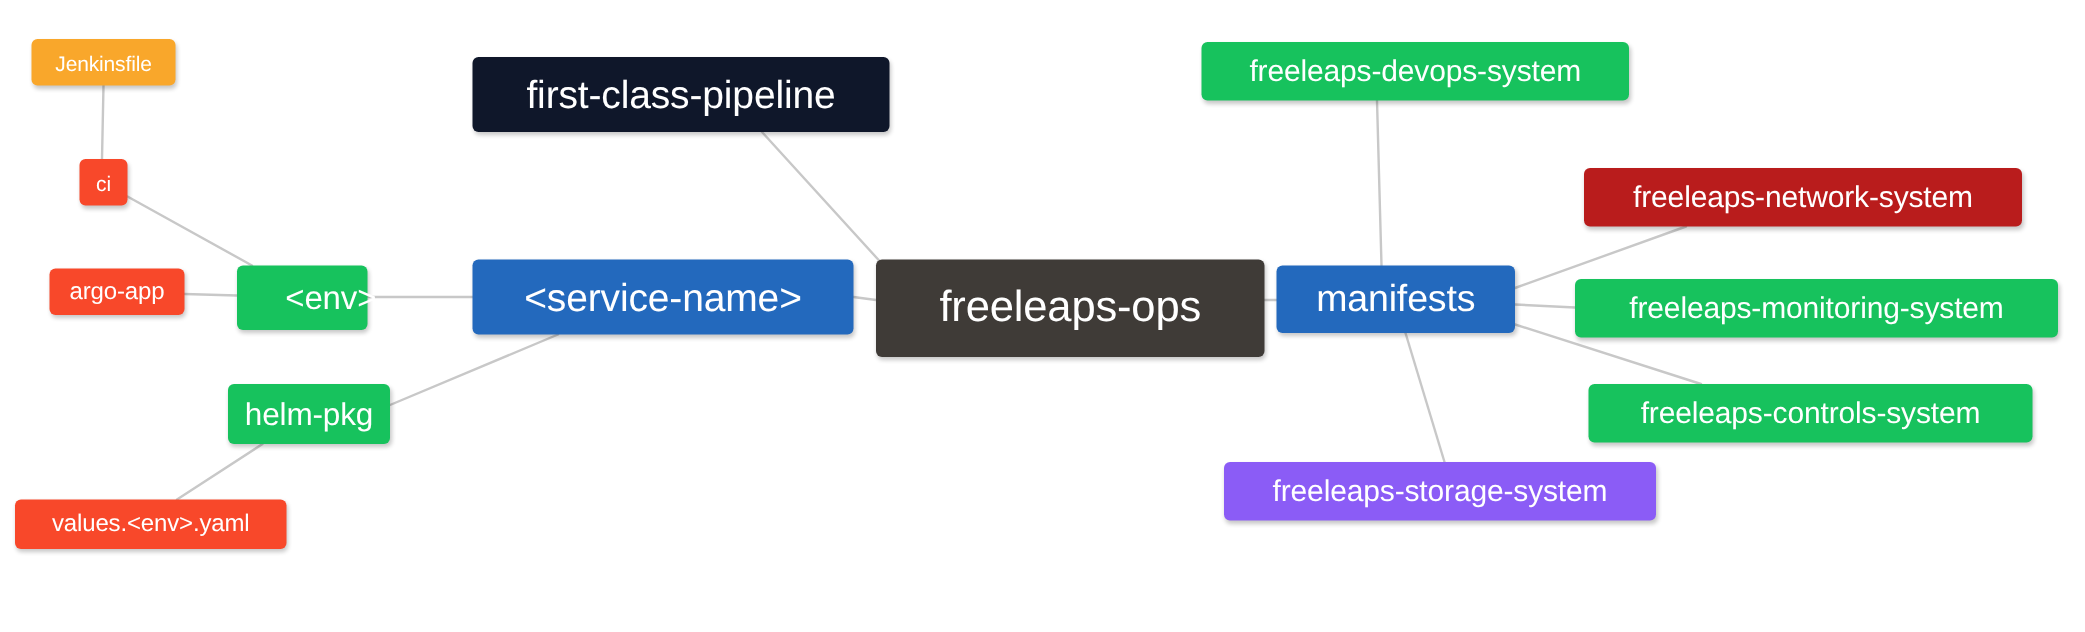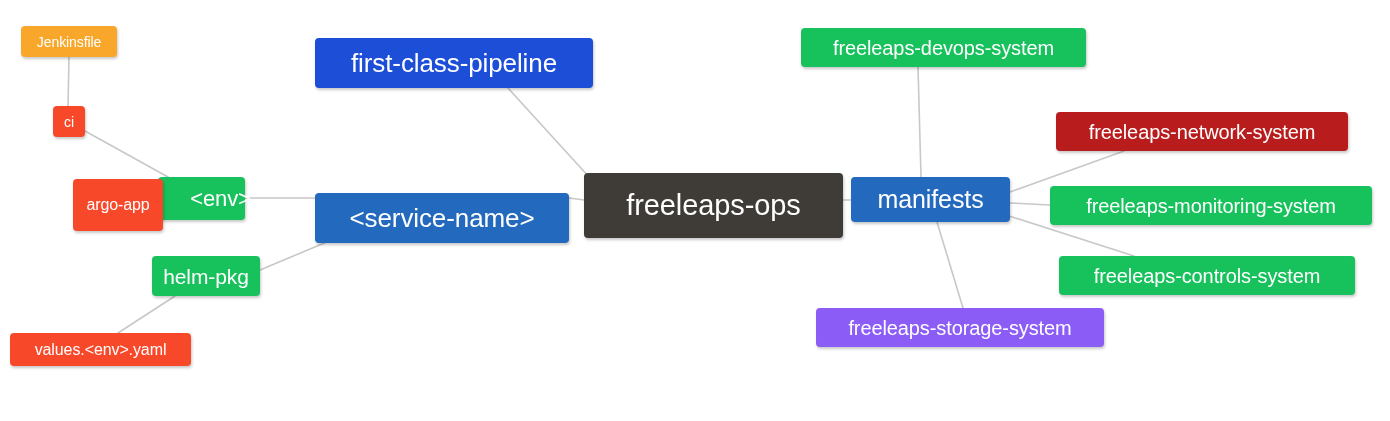--- a/index.html
+++ b/index.html
@@ -59,42 +59,42 @@
       <line x1="921" y1="177" x2="918" y2="67" stroke="#c8c8c8" stroke-width="1.6" stroke-linecap="round"></line>
       <line x1="1010" y1="192" x2="1124" y2="151" stroke="#c8c8c8" stroke-width="1.6" stroke-linecap="round"></line>
       <line x1="1010" y1="203" x2="1050" y2="205" stroke="#c8c8c8" stroke-width="1.6" stroke-linecap="round"></line>
       <line x1="1006" y1="215" x2="1134" y2="256" stroke="#c8c8c8" stroke-width="1.6" stroke-linecap="round"></line>
       <line x1="937" y1="222" x2="963" y2="308" stroke="#c8c8c8" stroke-width="1.6" stroke-linecap="round"></line>
     </svg>
   <div id="node-layer">
       <div class="node" style="left: 584px; top: 173px; width: 259px; height: 65px; background: rgb(63, 59, 55); font-size: 29px; text-align: center;">
         <span class="node-label">freeleaps-ops</span>
       </div>
-      <div class="node" style="left: 315px; top: 38px; width: 278px; height: 50px; background: #1d4ed8; font-size: 26px;">
+      <div class="node" style="left: 315px; top: 38px; width: 278px; height: 50px; background: #0f172a; font-size: 26px;">
         <span class="node-label">first-class-pipeline</span>
       </div>
-      <div class="node" style="left: 315px; top: 173px; width: 254px; height: 50px; background: rgb(35, 105, 189); font-size: 26px; margin-top: 20px;">
+      <div class="node" style="left: 315px; top: 173px; width: 254px; height: 50px; background: rgb(35, 105, 189); font-size: 26px;">
         <span class="node-label">&lt;service-name&gt;</span>
       </div>
       <div class="node" style="left: 851px; top: 177px; width: 159px; height: 45px; background: rgb(35, 105, 189); font-size: 25px;">
         <span class="node-label">manifests</span>
       </div>
       <div class="node" style="left: 158px; top: 177px; width: 87px; height: 43px; background: rgb(23, 194, 93); font-size: 22px; padding-left: 48px;">
         <span class="node-label">&lt;env&gt;</span>
       </div>
       <div class="node" style="left: 152px; top: 256px; width: 108px; height: 40px; background: rgb(23, 194, 93); font-size: 21px;">
         <span class="node-label">helm-pkg</span>
       </div>
       <div class="node" style="left: 53px; top: 106px; width: 32px; height: 31px; background: rgb(248, 72, 42); font-size: 14px;">
         <span class="node-label">ci</span>
       </div>
       <div class="node" style="left: 21px; top: 26px; width: 96px; height: 31px; background: rgb(249, 167, 43); font-size: 14px;">
         <span class="node-label">Jenkinsfile</span>
       </div>
-      <div class="node" style="left: 33px; top: 179px; width: 90px; height: 52px; background: rgb(248, 72, 42); font-size: 16px; margin-left: 40px;">
+      <div class="node" style="left: 33px; top: 179px; width: 90px; height: 31px; background: rgb(248, 72, 42); font-size: 16px;">
         <span class="node-label">argo-app</span>
       </div>
       <div class="node" style="left: 10px; top: 333px; width: 181px; height: 33px; background: rgb(248, 72, 42); font-size: 16px;">
         <span class="node-label">values.&lt;env&gt;.yaml</span>
       </div>
       <div class="node" style="left: 801px; top: 28px; width: 285px; height: 39px; background: rgb(23, 194, 93); font-size: 20px;">
         <span class="node-label">freeleaps-devops-system</span>
       </div>
       <div class="node" style="left: 1056px; top: 112px; width: 292px; height: 39px; background: #b91c1c; font-size: 20px;">
         <span class="node-label">freeleaps-network-system</span>

